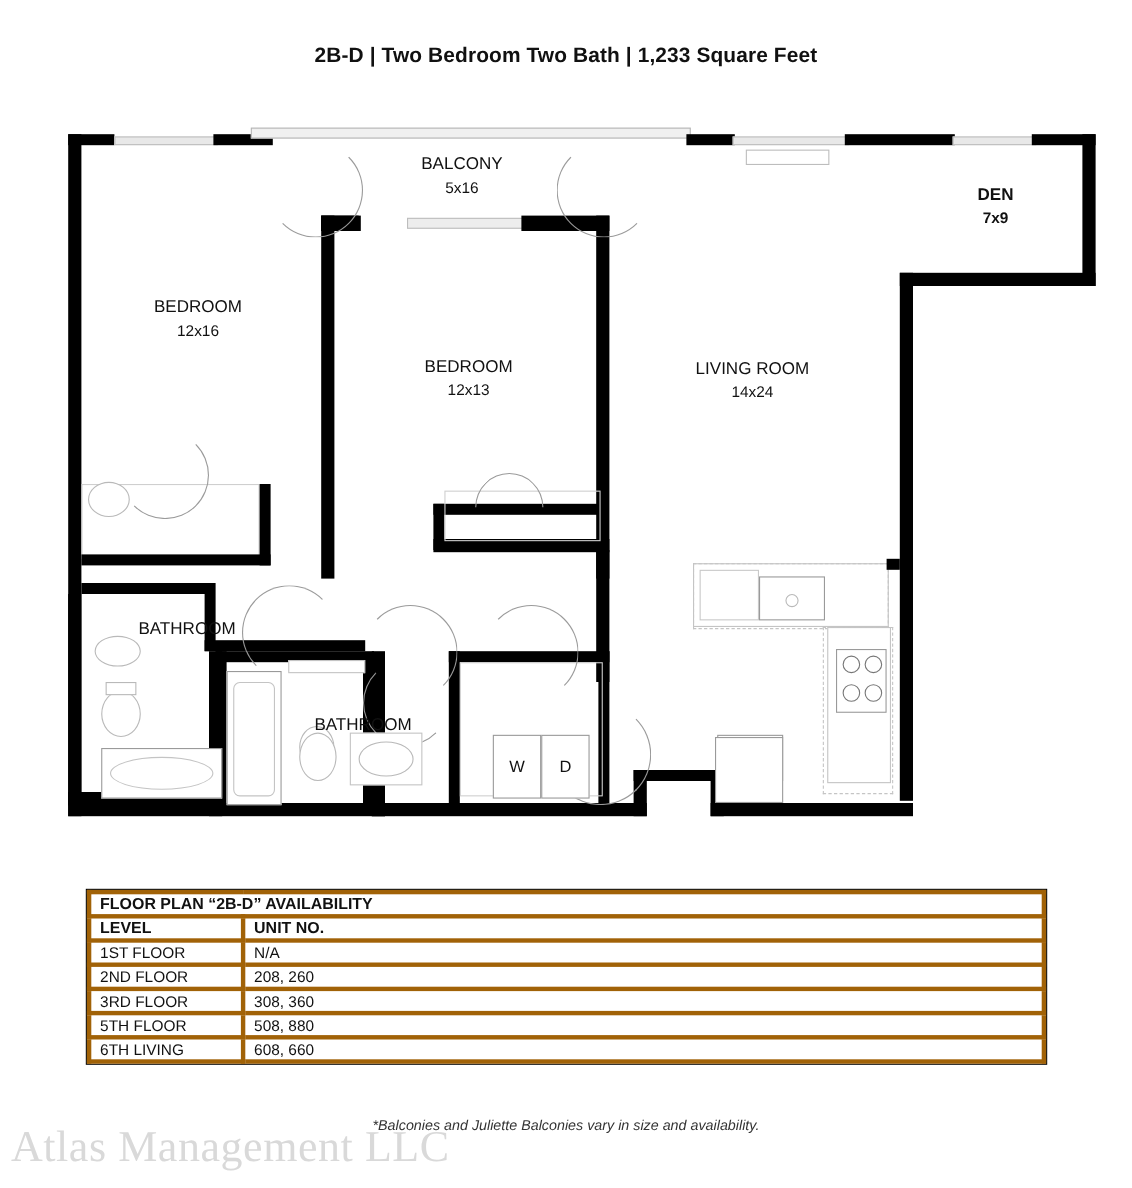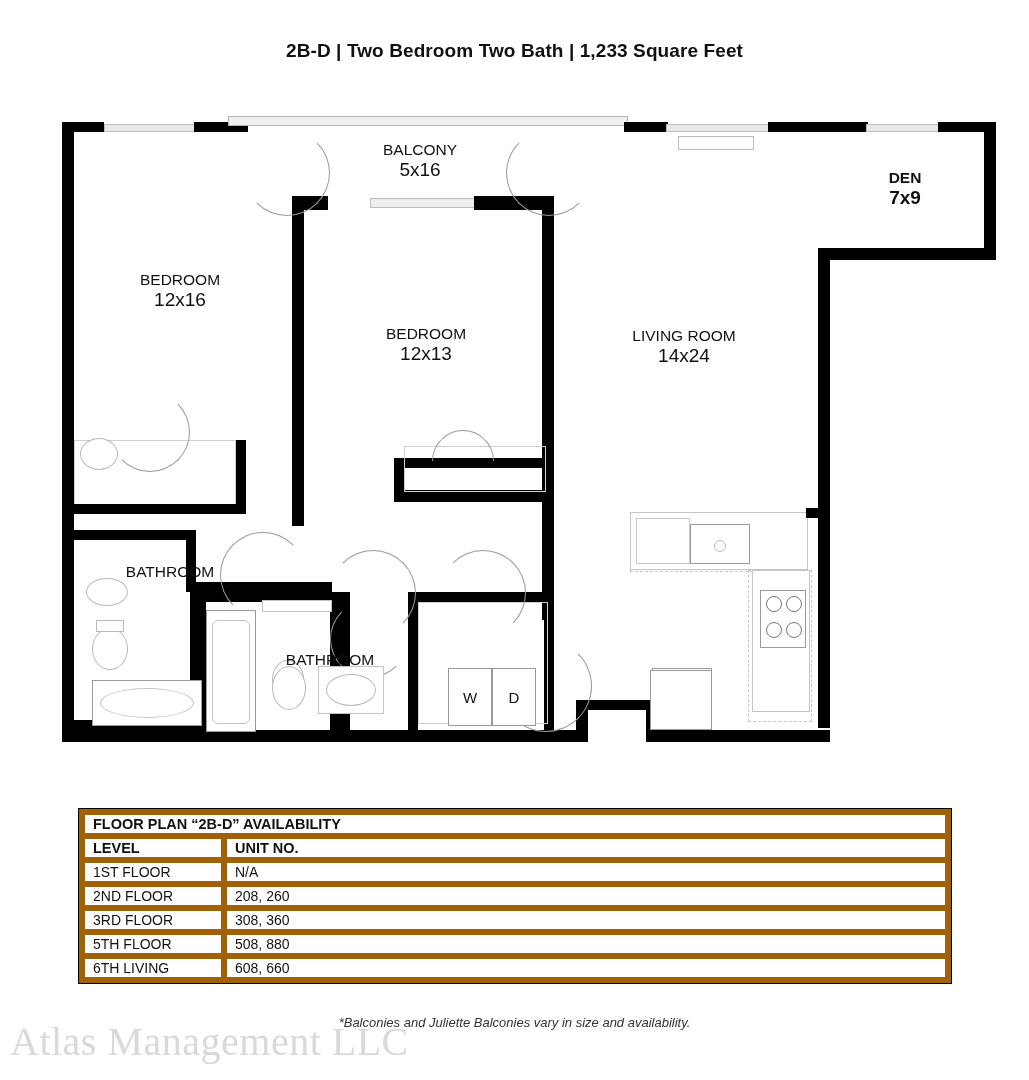--- a/index.html
+++ b/index.html
@@ -12,35 +12,35 @@
     position:absolute;left:0;top:40px;width:1029px;text-align:center;
     font-size:19px;font-weight:bold;letter-spacing:.1px;
   }
   .plan{position:absolute;left:0;top:100px;width:1029px;height:680px;}
   .wall{position:absolute;background:#000;}
   .lightline{position:absolute;background:#c9c9c9;}
   .room-label{
     position:absolute;text-align:center;font-size:15.5px;line-height:20px;
     color:#111;white-space:nowrap;
   }
-  .room-label .dim{display:block;font-size:19px;}
+  .room-label .dim{display:block;font-size:14px;}
   .fixture{position:absolute;border:1px solid #b9b9b9;background:#fff;}
   .fixture.round{border-radius:50%;}
   .dash{position:absolute;border:1px dashed #c5c5c5;}
   .door-arc{position:absolute;border:1px solid #9a9a9a;border-radius:50%;}
   .wd-box{position:absolute;border:1px solid #9a9a9a;background:#fff;
           display:flex;align-items:center;justify-content:center;
           font-size:15px;color:#111;}
   .table{
     position:absolute;left:78px;top:808px;width:872px;
     border:1.6px solid #000;border-collapse:collapse;
   }
   table{border-collapse:collapse;width:100%;}
   table td{
-    border:6px solid #a16207;font-size:14px;padding:0 8px;height:18px;
+    border:4px solid #a16207;font-size:14px;padding:0 8px;height:18px;
   }
   .t-head td{font-weight:bold;font-size:14.5px;}
   .col-level{width:120px;}
   .footnote{
     position:absolute;left:0;top:1015px;width:1029px;text-align:center;
     font-size:13px;font-style:italic;color:#333;
   }
   .watermark{
     position:absolute;left:10px;top:1018px;font-size:40px;color:#d9d9d9;
     font-family:"Liberation Serif", serif;letter-spacing:.5px;

